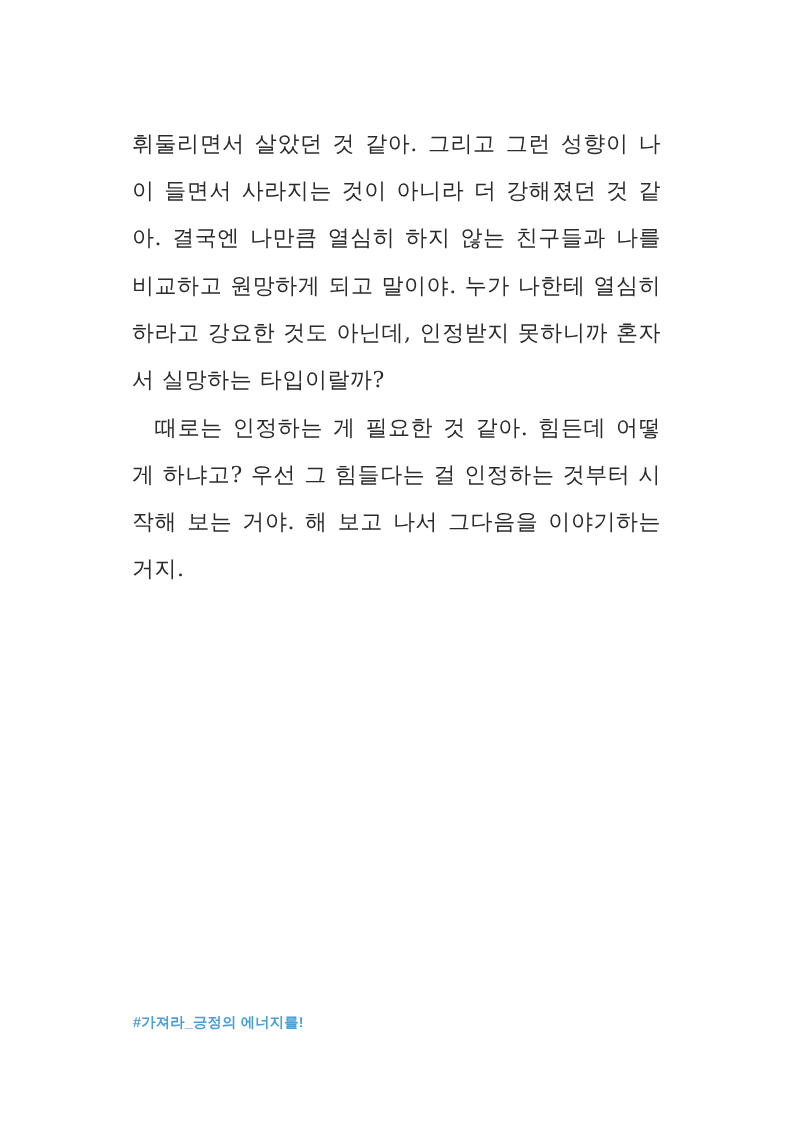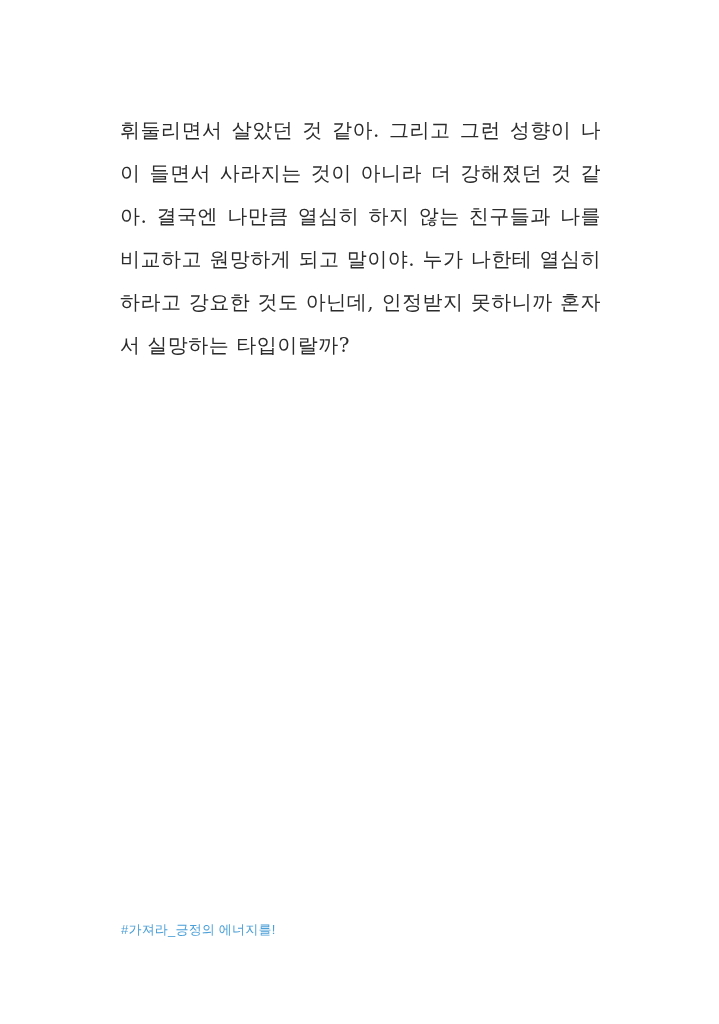--- a/index.html
+++ b/index.html
@@ -33,26 +33,27 @@
   }
   .body-para.indented {
     text-indent: 21px;
   }
   .footer-line {
     position: absolute;
     left: 121px;
     top: 921px;
     font-family: "Liberation Sans", "DejaVu Sans", sans-serif;
     font-size: 13px;
-    font-weight: 400;
+    font-weight: 700;
     letter-spacing: 0.2px;
   }
 </style>
 </head>
 <body>
 
 <div class="page" style="background: rgb(255, 255, 255);">
   <div class="content">
     <p class="body-para" style="color: rgb(43, 43, 43);">휘둘리면서 살았던 것 같아. 그리고 그런 성향이 나이 들면서 사라지는 것이 아니라 더 강해졌던 것 같아. 결국엔 나만큼 열심히 하지 않는 친구들과 나를 비교하고 원망하게 되고 말이야. 누가 나한테 열심히 하라고 강요한 것도 아닌데, 인정받지 못하니까 혼자서 실망하는 타입이랄까?</p>
+    <p class="body-para indented" style="color: rgb(43, 43, 43);">때로는 인정하는 게 필요한 것 같아. 힘든데 어떻게 하냐고? 우선 그 힘들다는 걸 인정하는 것부터 시작해 보는 거야. 해 보고 나서 그다음을 이야기하는 거지.</p>
   </div>
 
   <div class="footer-line" style="color: rgb(74, 159, 216);">#가져라_긍정의 에너지를!</div>
 </div>
 
 </body></html>

